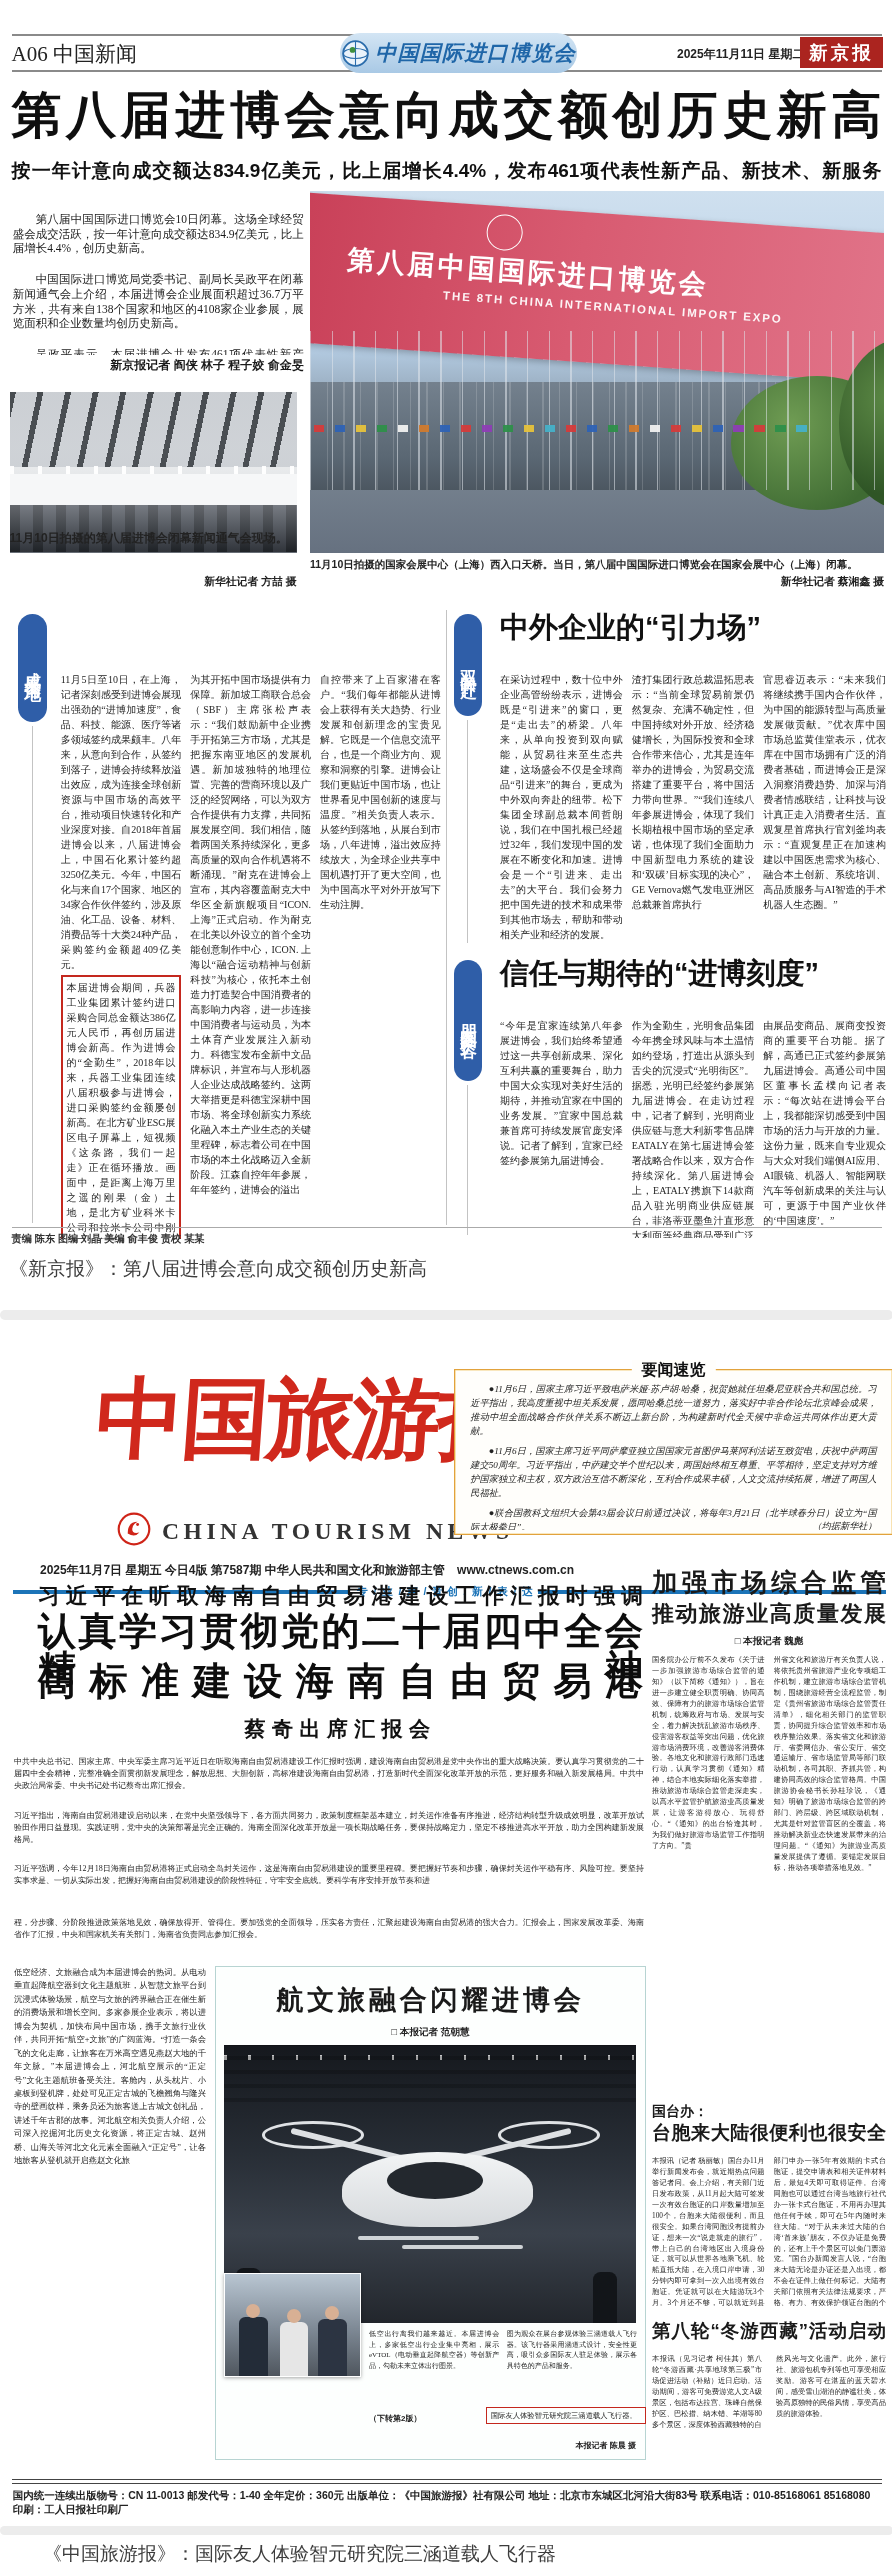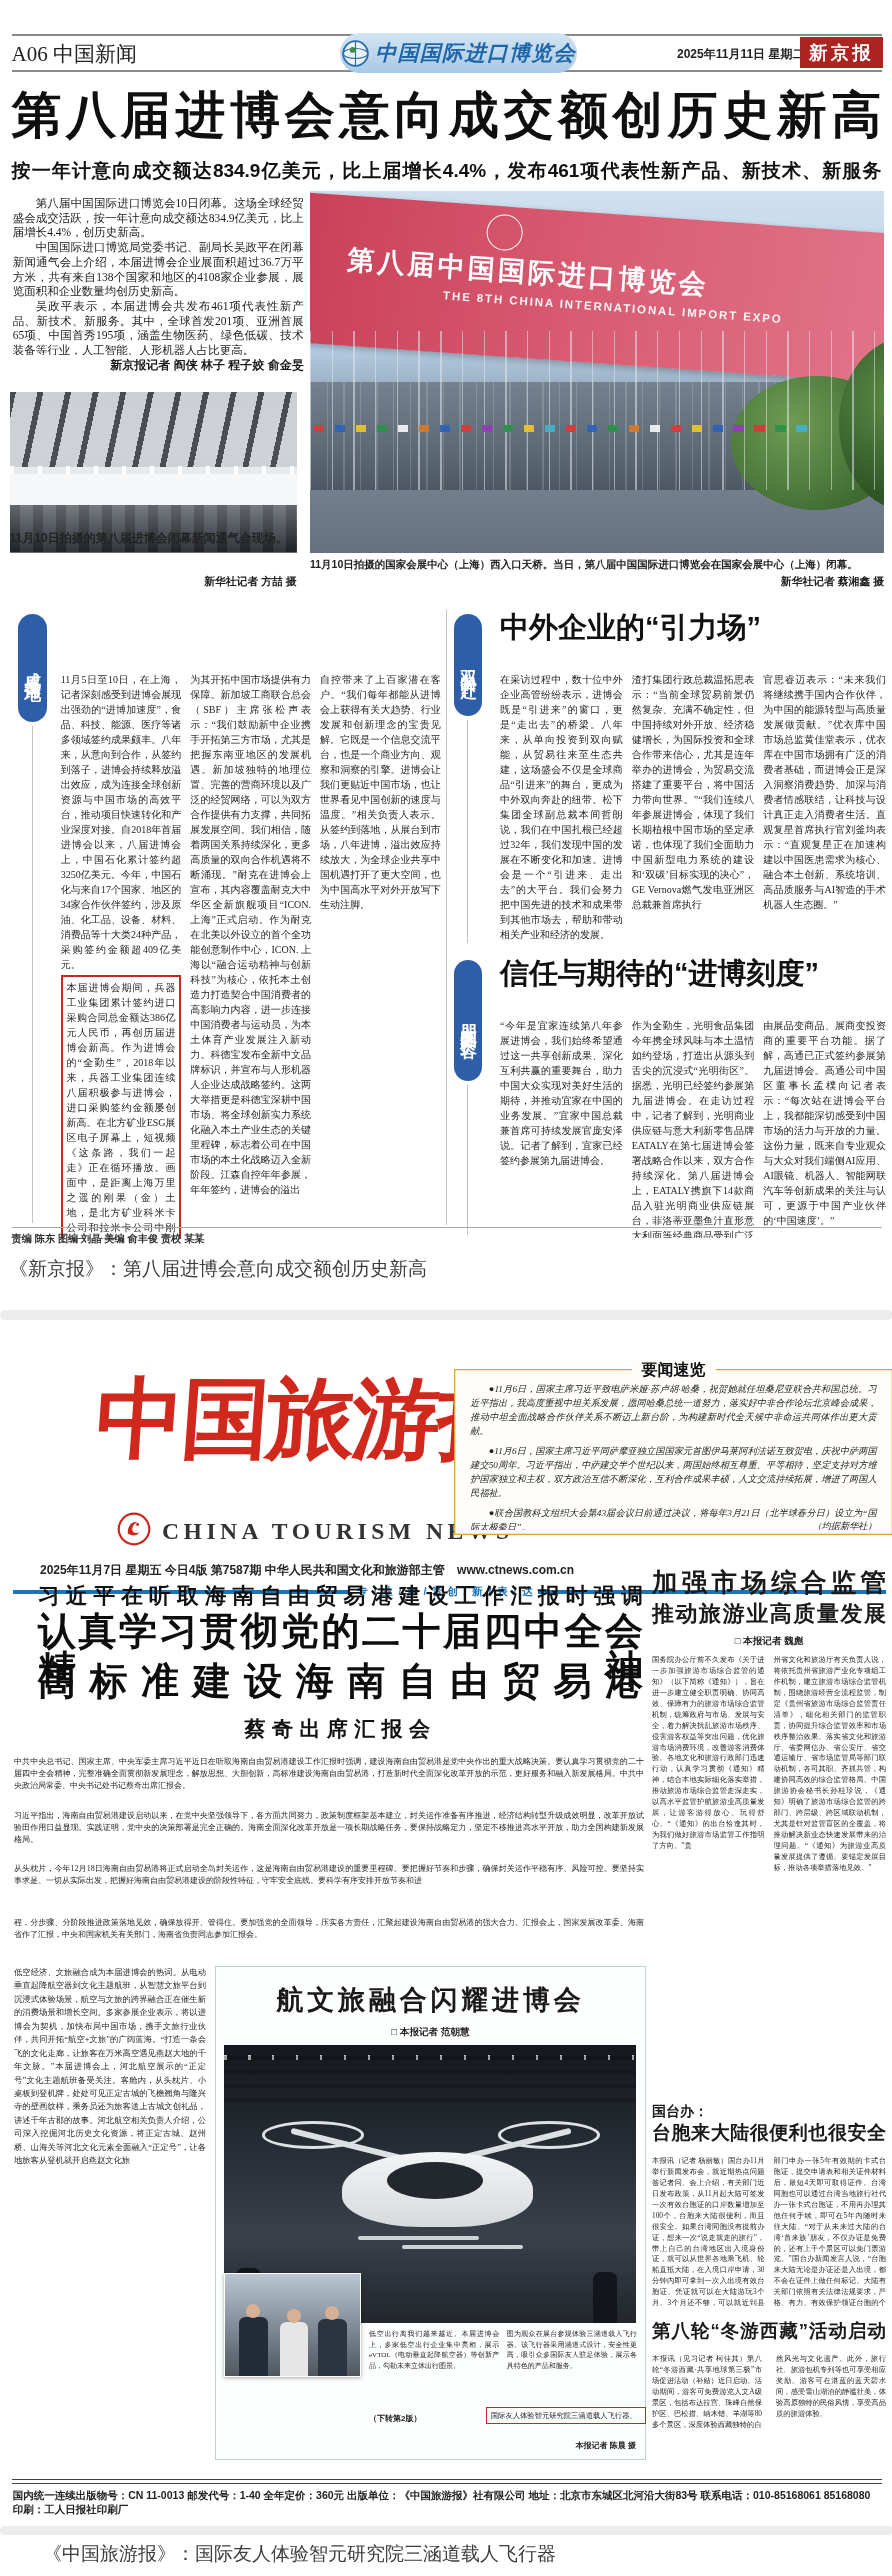--- a/index.html
+++ b/index.html
@@ -1,18 +1,18 @@
 <!DOCTYPE html>
 <html style="font-size:10.2px"><head>
 <meta charset="utf-8">
 <style>
   html,body{margin:0;padding:0;background:#fff;}
   #page{position:relative;width:893px;height:2576px;background:#fff;font-family:"Liberation Sans",sans-serif;color:#1a1a1a;overflow:hidden;}
   .abs{position:absolute;}
-  .jt{text-align:justify;}
+  .jt{text-align:justify;margin-top:16px;}
   .jl{text-align:justify;text-align-last:justify;}
   .serif{font-family:"Liberation Serif",serif;}
   .rule{background:#8a8a8a;height:1.9px;}
   .coltxt{font-family:"Liberation Serif",serif;color:#1d1d1d;text-align:justify;overflow:hidden;line-height:1.5;}
   .pill{background:#2f5ea8;border-radius:15.3px;color:#fff;writing-mode:vertical-rl;text-align:center;font-weight:bold;font-size:16.6px;letter-spacing:4.5px;display:flex;align-items:center;justify-content:center;}
   .secline{width:0.6px;background:#c3c3c3;}
   .sechead{font-weight:900;color:#111;line-height:1.15;}
   .caption-line{font-weight:bold;color:#222;}
   .credit{font-weight:bold;color:#222;text-align:right;}
   .redbox{border:2.5px solid #c4281e;padding:3.2px 3.8px;margin:2.5px 0;}
@@ -232,21 +232,21 @@
   <div class="abs jl" style="left:652px;top:1602px;width:234px;font-size:22px;font-weight:900;line-height:1.05;">推动旅游业高质量发展</div>
   <div class="abs" style="left:652px;top:1635px;width:234px;text-align:center;font-size:9.6px;font-weight:bold;color:#222;">□ 本报记者 魏彪</div>
   <div class="abs" style="left:652px;top:1655px;width:234px;height:442px;display:flex;gap:9px;">
     <div class="coltxt" style="flex:1;font-size:7.3px;">国务院办公厅前不久发布《关于进一步加强旅游市场综合监管的通知》（以下简称《通知》），旨在进一步建立健全职责明确、协同高效、保障有力的旅游市场综合监管机制，统筹政府与市场、发展与安全，着力解决扰乱旅游市场秩序、侵害游客权益等突出问题，优化旅游市场消费环境，改善游客消费体验。各地文化和旅游行政部门迅速行动，认真学习贯彻《通知》精神，结合本地实际细化落实举措，推动旅游市场综合监管走深走实，以高水平监管护航旅游业高质量发展，让游客游得放心、玩得舒心。“《通知》的出台恰逢其时，为我们做好旅游市场监管工作指明了方向。”贵</div>
     <div class="coltxt" style="flex:1;font-size:7.3px;">州省文化和旅游厅有关负责人说，将依托贵州省旅游产业化专项组工作机制，建立旅游市场综合监管机制，围绕旅游经营全流程监管，制定《贵州省旅游市场综合监管责任清单》，细化相关部门的监管职责，协同提升综合监管效率和市场秩序整治效果。落实省文化和旅游厅、省委网信办、省公安厅、省交通运输厅、省市场监管局等部门联动机制，各司其职、齐抓共管，构建协同高效的综合监管格局。中国旅游协会秘书长孙桂珍说，《通知》明确了旅游市场综合监管的跨部门、跨层级、跨区域联动机制，尤其是针对监管盲区的全覆盖，将推动解决新业态快速发展带来的治理问题。“《通知》为旅游业高质量发展提供了遵循。要锚定发展目标，推动各项举措落地见效。”</div>
   </div>
 
   <div class="abs" style="left:14px;top:1756px;width:630px;height:203px;display:flex;gap:11.5px;flex-direction:column;">
     <div class="coltxt" style="flex:1;font-size:8px;">中共中央总书记、国家主席、中央军委主席习近平近日在听取海南自由贸易港建设工作汇报时强调，建设海南自由贸易港是党中央作出的重大战略决策。要认真学习贯彻党的二十届四中全会精神，完整准确全面贯彻新发展理念，解放思想、大胆创新，高标准建设海南自由贸易港，打造新时代全面深化改革开放的示范，更好服务和融入新发展格局。中共中央政治局常委、中央书记处书记蔡奇出席汇报会。</div>
     <div class="coltxt" style="flex:1;font-size:8px;">习近平指出，海南自由贸易港建设启动以来，在党中央坚强领导下，各方面共同努力，政策制度框架基本建立，封关运作准备有序推进，经济结构转型升级成效明显，改革开放试验田作用日益显现。实践证明，党中央的决策部署是完全正确的。海南全面深化改革开放是一项长期战略任务，要保持战略定力，坚定不移推进高水平开放，助力全国构建新发展格局。</div>
-    <div class="coltxt" style="flex:1;font-size:8px;">从头枕片，今年12月18日海南自由贸易港将正式启动全岛封关运作，这是海南自由贸易港建设的重要里程碑。要把握好节奏和步骤，确保封关运作平稳有序、风险可控。要坚持实事求是、一切从实际出发，把握好海南自由贸易港建设的阶段性特征，守牢安全底线。要科学有序安排开放节奏和进</div>
+    <div class="coltxt" style="flex:1;font-size:8px;">习近平强调，今年12月18日海南自由贸易港将正式启动全岛封关运作，这是海南自由贸易港建设的重要里程碑。要把握好节奏和步骤，确保封关运作平稳有序、风险可控。要坚持实事求是、一切从实际出发，把握好海南自由贸易港建设的阶段性特征，守牢安全底线。要科学有序安排开放节奏和进</div>
     <div class="coltxt" style="flex:1;font-size:8px;">程，分步骤、分阶段推进政策落地见效，确保放得开、管得住。要加强党的全面领导，压实各方责任，汇聚起建设海南自由贸易港的强大合力。汇报会上，国家发展改革委、海南省作了汇报，中央和国家机关有关部门，海南省负责同志参加汇报会。</div>
   </div>
 
   <div class="abs coltxt" style="left:14px;top:1966px;width:192px;height:548px;font-size:8.3px;line-height:1.62;">低空经济、文旅融合成为本届进博会的热词。从电动垂直起降航空器到文化主题航班，从智慧文旅平台到沉浸式体验场景，航空与文旅的跨界融合正在催生新的消费场景和增长空间。多家参展企业表示，将以进博会为契机，加快布局中国市场，携手文旅行业伙伴，共同开拓“航空+文旅”的广阔蓝海。“打造一条会飞的文化走廊，让旅客在万米高空遇见燕赵大地的千年文脉。”本届进博会上，河北航空展示的“正定号”文化主题航班备受关注。客舱内，从头枕片、小桌板到登机牌，处处可见正定古城的飞檐翘角与隆兴寺的壁画纹样，乘务员还为旅客送上古城文创礼品，讲述千年古郡的故事。河北航空相关负责人介绍，公司深入挖掘河北历史文化资源，将正定古城、赵州桥、山海关等河北文化元素全面融入“正定号”，让各地旅客从登机就开启燕赵文化旅</div>
 
   <div class="abs tealbox" style="left:215px;top:1966px;width:429px;height:492px;">
     <div class="abs" style="left:0;top:15.3px;width:429px;text-align:center;font-size:27px;font-weight:900;letter-spacing:3.8px;">航文旅融合闪耀进博会</div>
     <div class="abs" style="left:0;top:59px;width:429px;text-align:center;font-size:9.6px;font-weight:bold;color:#222;">□ 本报记者 范朝慧</div>
 
     <div class="abs photo evtol" style="left:8.3px;top:78px;width:412px;height:278px;">

